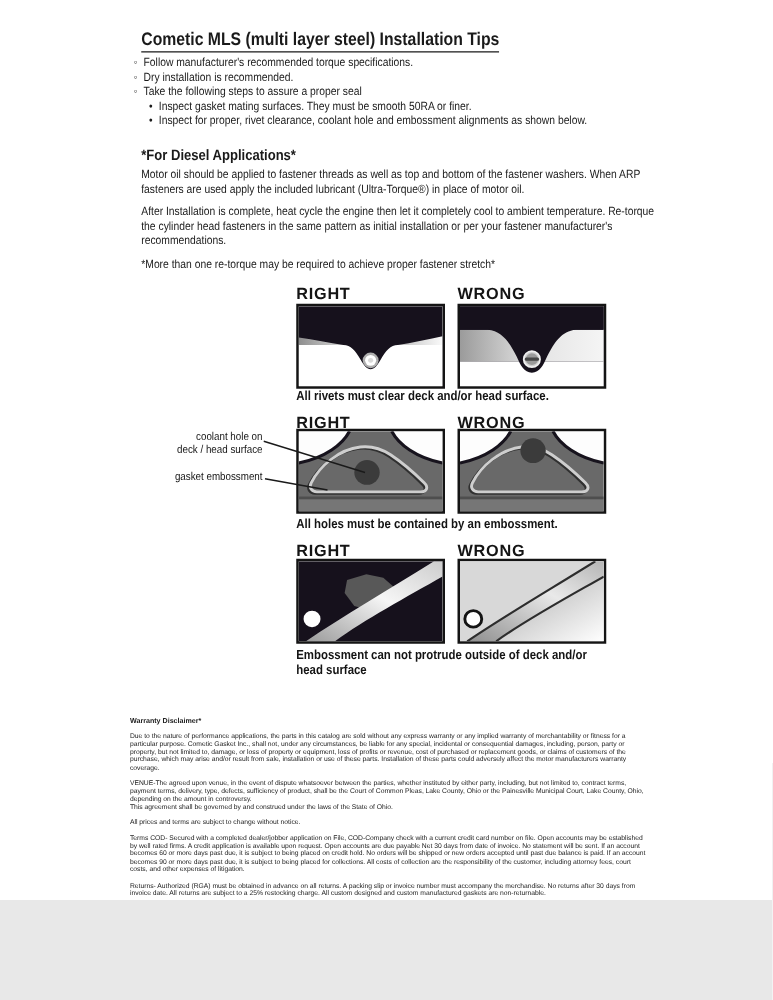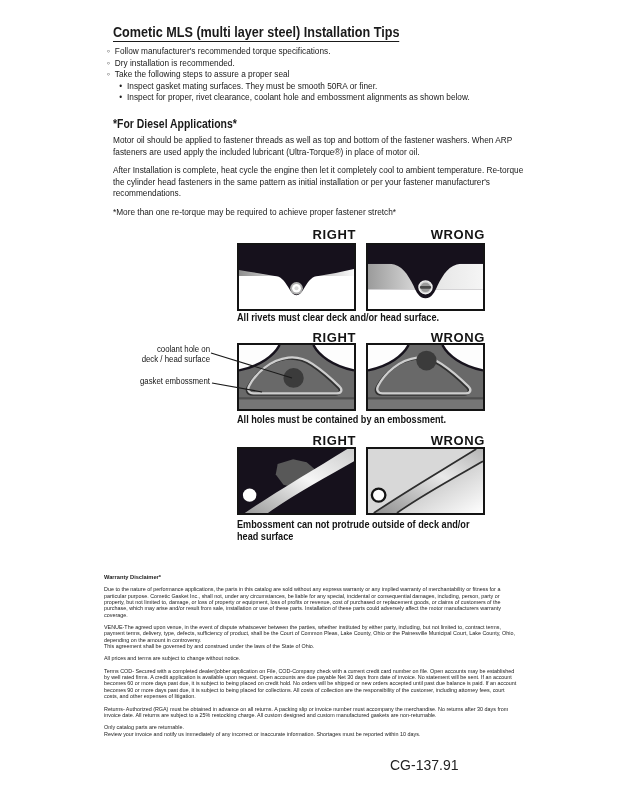--- a/index.html
+++ b/index.html
@@ -1,34 +1,34 @@
 <!DOCTYPE html>
 <html><head>
 <meta charset="utf-8">
 <style>
   html,body{margin:0;padding:0;background:#e8e8e8;}
-  .page{position:relative;width:618px;height:800px;background:#ffffff;margin:0 auto;
+  .page{position:relative;width:618px;height:720px;background:#ffffff;margin:0 auto;
         font-family:"Liberation Sans","DejaVu Sans",sans-serif;color:#1a1a1a;overflow:hidden;}
   .condensed{transform:scaleX(.87);transform-origin:0 0;}
 
   .title{position:absolute;left:113px;top:24px;margin:0;font-size:14.5px;font-weight:bold;
          white-space:nowrap;display:inline-block;border-bottom:1.5px solid #1a1a1a;padding-bottom:1px;}
 
   .intro{position:absolute;left:107px;top:45px;width:520px;font-size:9.5px;line-height:11.6px;}
   .b-row{display:flex;}
   .b-row.sub{padding-left:14px;}
   .marker{flex:none;width:9px;}
 
   .diesel-heading{position:absolute;left:113px;top:117px;margin:0;font-size:12px;font-weight:bold;white-space:nowrap;}
   .para{position:absolute;left:113px;width:476px;margin:0;font-size:9.5px;line-height:11.7px;}
   .p-a{top:134px;}
   .p-b{top:164px;}
   .p-c{top:206px;}
 
-  .dlabel{position:absolute;width:119px;text-align:right;font-size:13px;font-weight:bold;letter-spacing:.6px;color:#141414;}
+  .dlabel{position:absolute;width:119px;text-align:left;font-size:13px;font-weight:bold;letter-spacing:.6px;color:#141414;}
   .l1r{left:237px;top:227px;}  .l1w{left:366px;top:227px;}
   .l2r{left:237px;top:330px;}  .l2w{left:366px;top:330px;}
   .l3r{left:237px;top:433px;}  .l3w{left:366px;top:433px;}
 
   .dbox{position:absolute;width:119px;height:68px;border:2px solid #141414;box-sizing:border-box;background:#fff;}
   .b1r{left:237px;top:243px;}  .b1w{left:366px;top:243px;}
   .b2r{left:237px;top:343px;}  .b2w{left:366px;top:343px;}
   .b3r{left:237px;top:447px;}  .b3w{left:366px;top:447px;}
   .dbox svg{display:block;width:100%;height:100%;}
 

